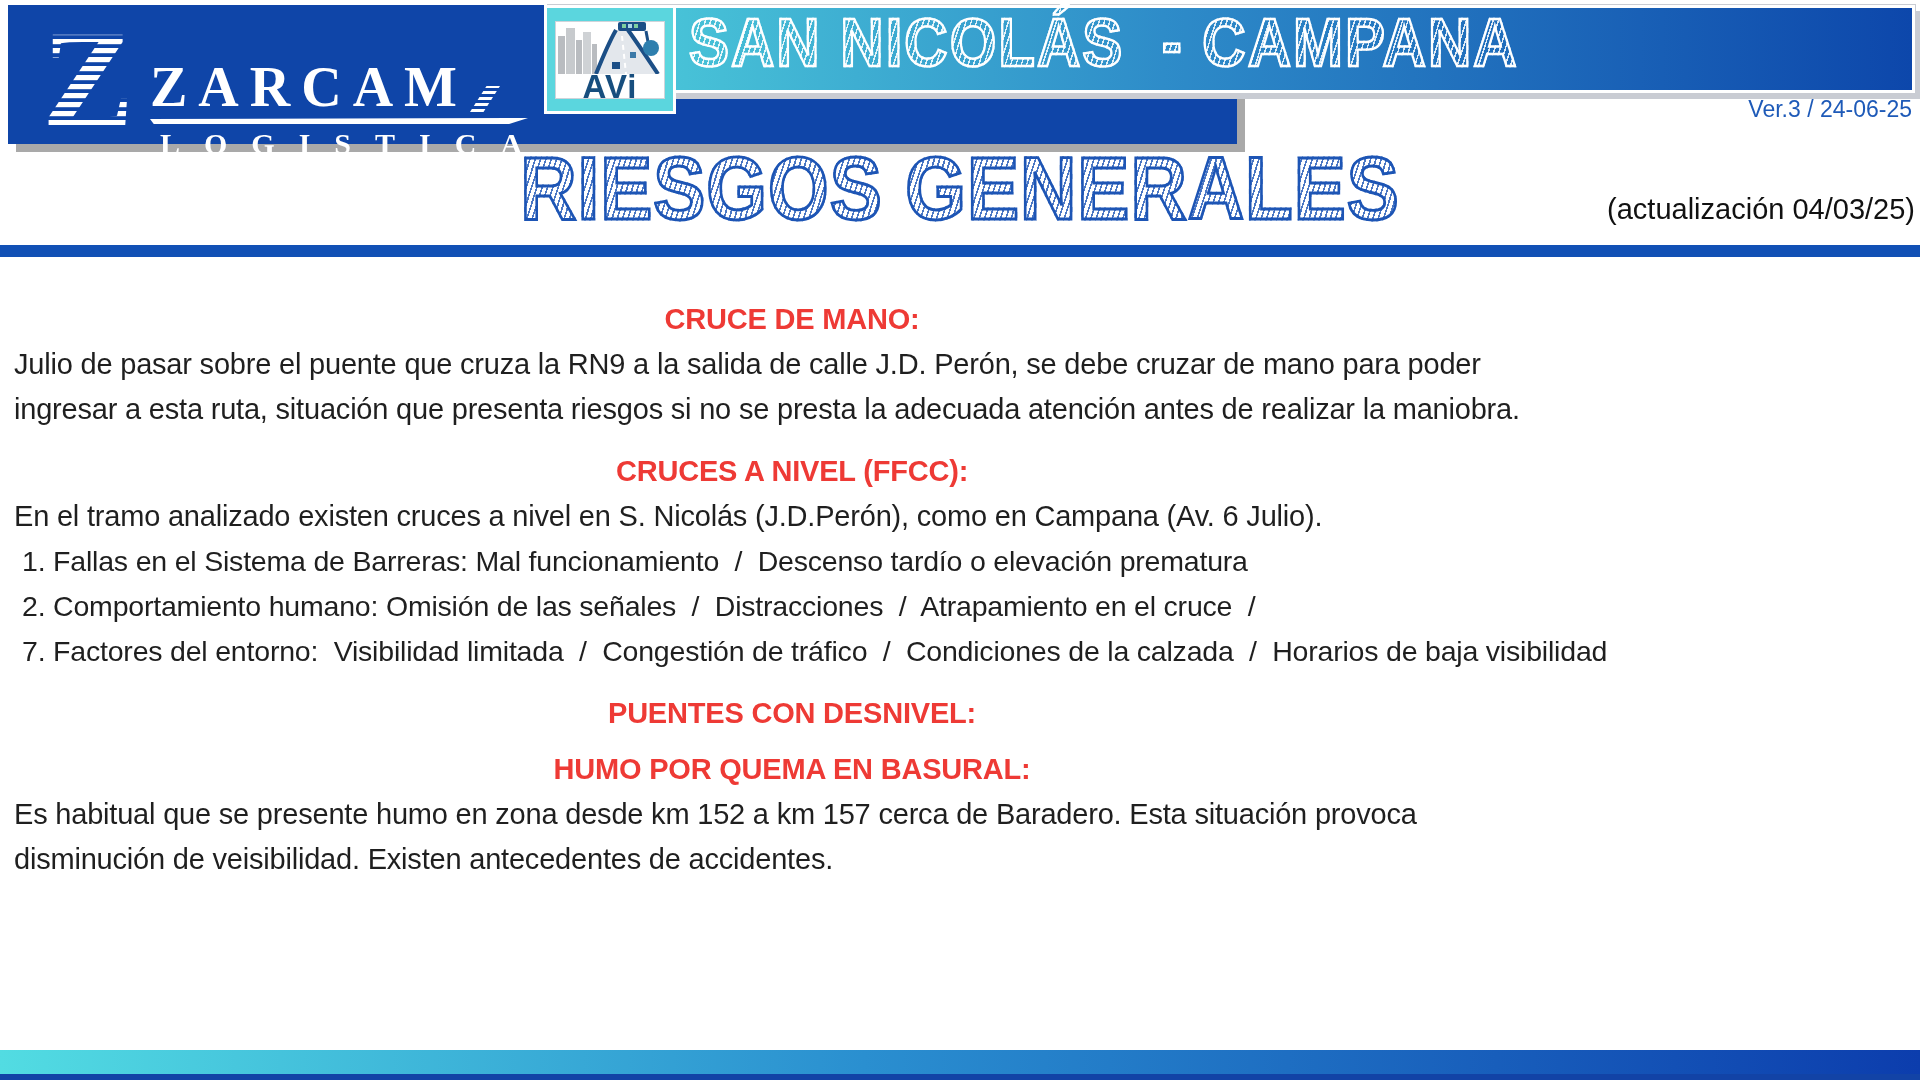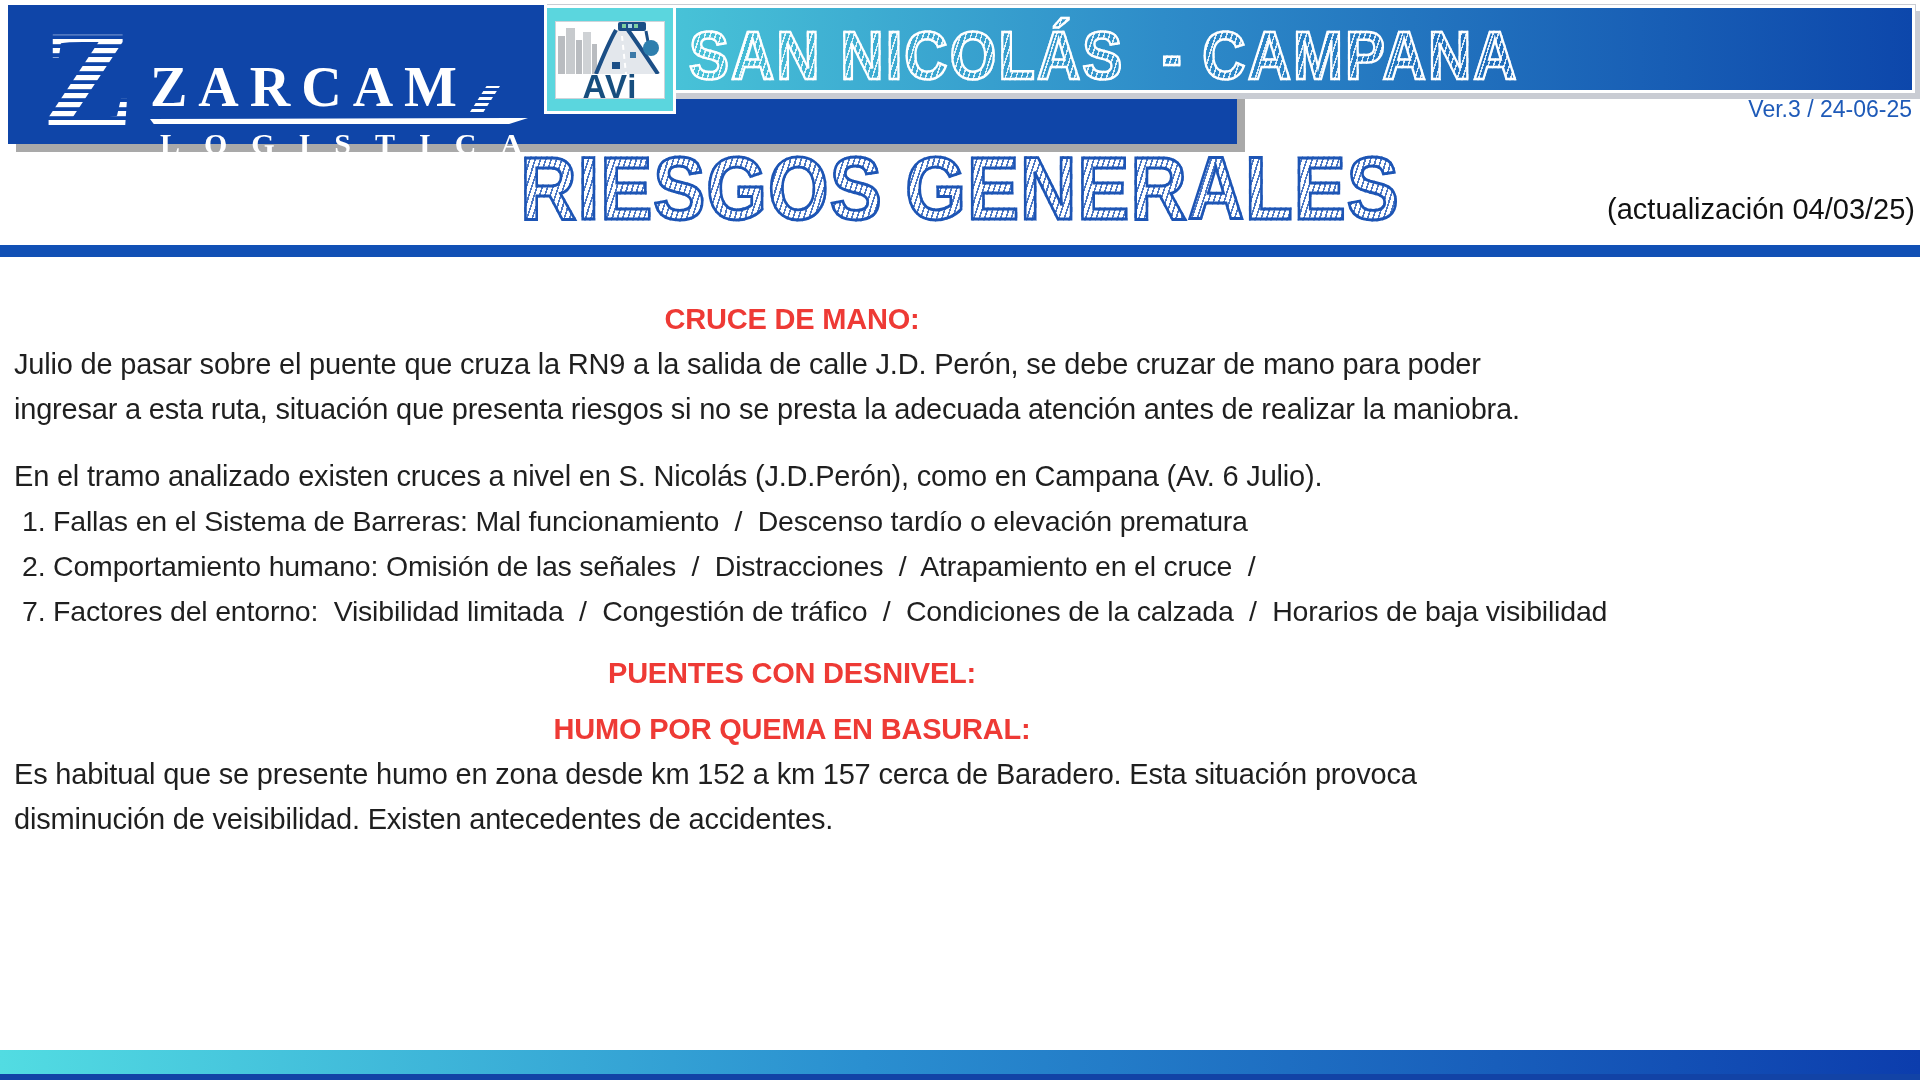--- a/index.html
+++ b/index.html
@@ -32,21 +32,21 @@
   .zarcam-sub{
     position:absolute;left:122px;top:112px;
     font-family:"Liberation Serif", serif;font-weight:bold;font-size:30px;
     color:#fff;letter-spacing:24px;white-space:pre;
   }
   .route-banner{
     position:absolute;left:548px;top:5px;width:1367px;height:88px;box-sizing:border-box;
     border:3px solid #fff;
     background:linear-gradient(90deg,var(--c-banner-teal) 0%,var(--c-banner-mid) 45%,var(--c-banner-blue) 100%);
     box-shadow:0 0 0 1px #c9ccd3,5px 6px 0 #c9ccd3;
-    display:flex;align-items:flex-end;padding-left:138px;
+    display:flex;align-items:flex-start;padding-left:138px;
   }
   .sketch{
     font-weight:bold;display:inline-block;transform:scaleY(1.13);transform-origin:center;
     color:transparent;-webkit-background-clip:text;background-clip:text;white-space:pre;
   }
   .sketch-white{
     font-size:60px;letter-spacing:2px;
     -webkit-text-stroke:2.2px #fff;
     background-image:repeating-linear-gradient(110deg,rgba(255,255,255,.85) 0 1.5px,rgba(255,255,255,0) 1.5px 5px);
   }
@@ -161,20 +161,21 @@
 </div>
 <div class="update-note">(actualización 04/03/25)</div>
 <div class="divider"></div>
 
 <main id="sections-root">
     <section class="risk-section">
       <h2 class="risk-heading">CRUCE DE MANO:</h2>
       <p class="risk-text">Julio de pasar sobre el puente que cruza la RN9 a la salida de calle J.D. Perón, se debe cruzar de mano para poder ingresar a esta ruta, situación que presenta riesgos si no se presta la adecuada atención antes de realizar la maniobra.</p>
     </section>
     <section class="risk-section">
+      <h2 class="risk-heading">CRUCES A NIVEL (FFCC):</h2>
       <p class="risk-text">En el tramo analizado existen cruces a nivel en S. Nicolás (J.D.Perón), como en Campana (Av. 6 Julio).</p>
       <div class="risk-list">
         <div class="risk-list-item">1. Fallas en el Sistema de Barreras: Mal funcionamiento  /  Descenso tardío o elevación prematura</div>
         <div class="risk-list-item">2. Comportamiento humano: Omisión de las señales  /  Distracciones  /  Atrapamiento en el cruce  /</div>
         <div class="risk-list-item">7. Factores del entorno:  Visibilidad limitada  /  Congestión de tráfico  /  Condiciones de la calzada  /  Horarios de baja visibilidad</div>
       </div>
     </section>
     <section class="risk-section">
       <h2 class="risk-heading">PUENTES CON DESNIVEL:</h2>
     </section>

